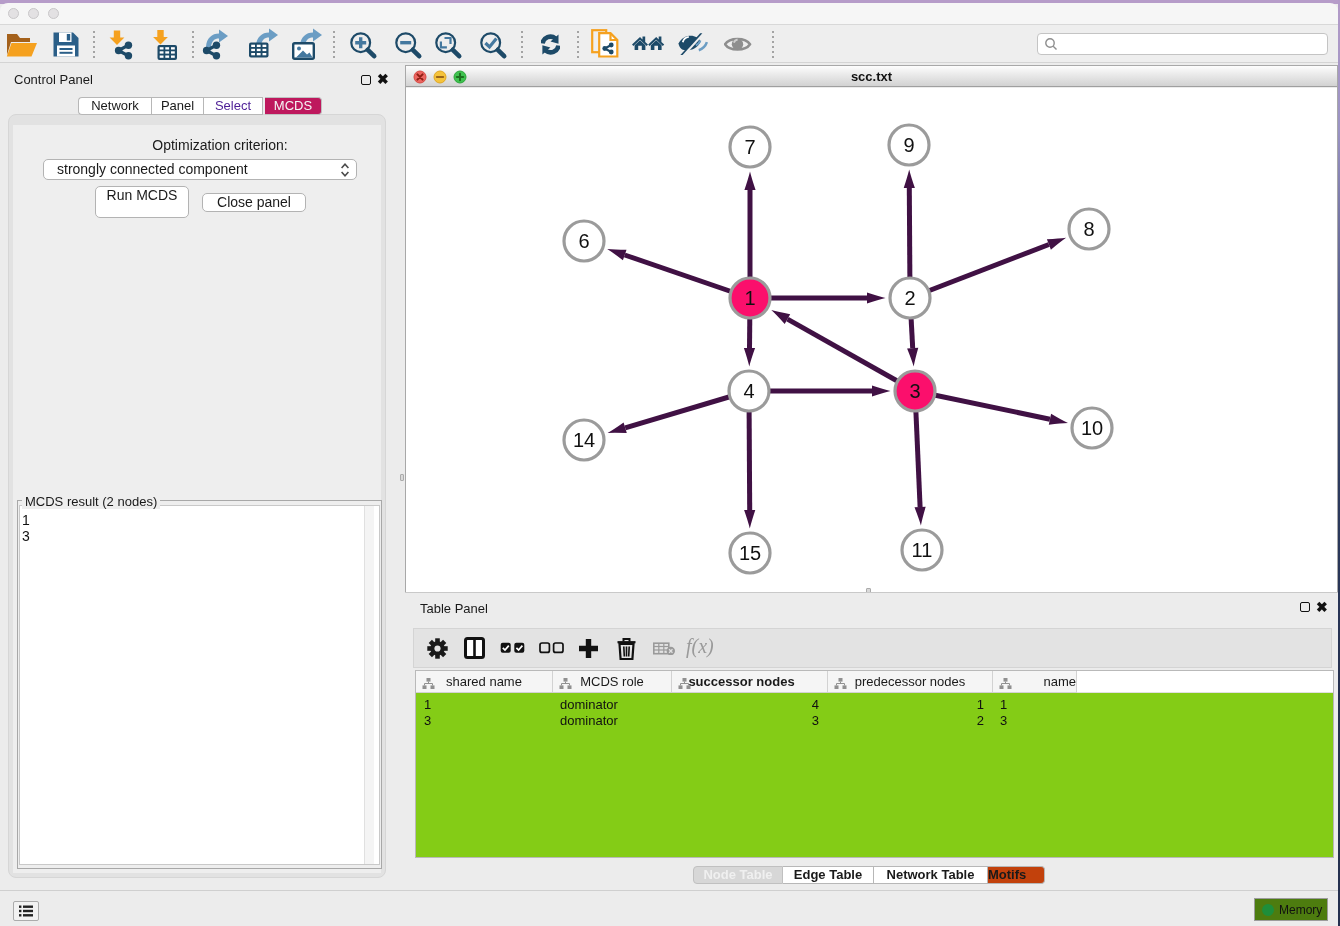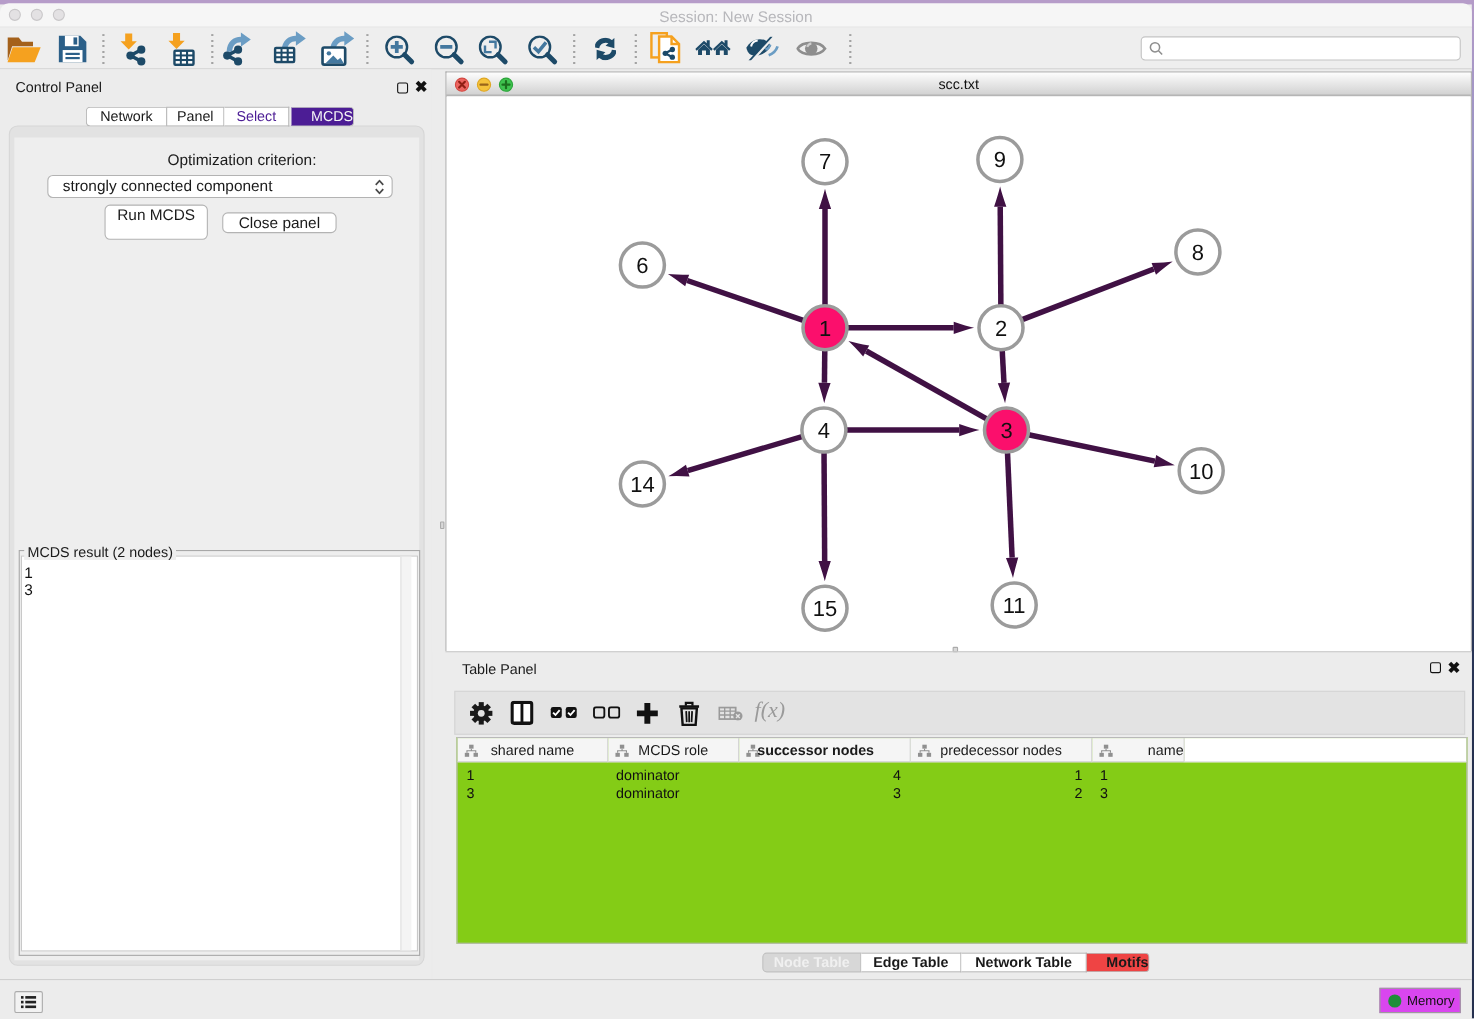--- a/index.html
+++ b/index.html
@@ -8,21 +8,20 @@
 </style></head>
 <body>
 
 <div class="abs" style="left:0;top:0;width:1340px;height:4px;background:#b69cc9;"></div>
 <div class="abs" style="left:1338px;top:0;width:2px;height:926px;background:linear-gradient(#b49bc8 0%,#9a93c4 14%,#565d8a 32%,#2c3a5e 52%,#25304f 75%,#25304f 100%);"></div>
 
 <div class="abs" style="left:0;top:3px;width:1338px;height:22px;background:#f6f6f6;border-bottom:1px solid #d8d8d8;border-radius:8px 8px 0 0;">
   <div class="abs" style="left:8px;top:4.5px;width:11px;height:11px;border-radius:50%;background:#e3e1e3;border:1px solid #c9c7c9;"></div>
   <div class="abs" style="left:28px;top:4.5px;width:11px;height:11px;border-radius:50%;background:#e3e1e3;border:1px solid #c9c7c9;"></div>
   <div class="abs" style="left:48px;top:4.5px;width:11px;height:11px;border-radius:50%;background:#e3e1e3;border:1px solid #c9c7c9;"></div>
-  <div class="abs" style="left:0;top:4px;width:1338px;text-align:center;font-size:14px;color:#b7b7bb;">Session: New Session</div>
 </div>
 
 <div class="abs" style="left:0;top:25px;width:1338px;height:38px;background:#eeeeee;border-bottom:1px solid #d4d4d4;">
 <div class="abs" style="left:93px;top:6px;width:1.5px;height:28px;background:repeating-linear-gradient(#a3a3a3 0 2px, transparent 2px 5px);"></div>
     <div class="abs" style="left:192px;top:6px;width:1.5px;height:28px;background:repeating-linear-gradient(#a3a3a3 0 2px, transparent 2px 5px);"></div>
     <div class="abs" style="left:333px;top:6px;width:1.5px;height:28px;background:repeating-linear-gradient(#a3a3a3 0 2px, transparent 2px 5px);"></div>
     <div class="abs" style="left:521px;top:6px;width:1.5px;height:28px;background:repeating-linear-gradient(#a3a3a3 0 2px, transparent 2px 5px);"></div>
     <div class="abs" style="left:577px;top:6px;width:1.5px;height:28px;background:repeating-linear-gradient(#a3a3a3 0 2px, transparent 2px 5px);"></div>
     <div class="abs" style="left:772px;top:6px;width:1.5px;height:28px;background:repeating-linear-gradient(#a3a3a3 0 2px, transparent 2px 5px);"></div>
     <svg class="abs" style="left:6px;top:6px" width="32" height="27" viewBox="0 0 32 27">
@@ -167,21 +166,21 @@
   <div class="abs" style="left:377px;top:8px;font-size:14px;font-weight:bold;color:#111;">✖</div>
 
   <div class="abs" style="left:8px;top:51px;width:378px;height:764px;background:#e2e2e2;border-radius:8px;border:1px solid #d6d6d6;"></div>
 
   <div class="abs" style="left:13px;top:62px;width:368px;height:748px;background:#eeeeee;"></div>
 
   <div class="abs" style="left:78px;top:34px;height:18px;display:flex;font-size:13px;">
     <div style="width:73px;background:#fff;border:1px solid #b7b7b7;border-right:none;border-radius:4px 0 0 4px;text-align:center;line-height:16px;color:#1a1a1a;">Network</div>
     <div style="width:53px;background:#fff;border:1px solid #b7b7b7;text-align:center;line-height:16px;color:#1a1a1a;">Panel</div>
     <div style="width:59px;background:#fff;border:1px solid #b7b7b7;border-left:none;text-align:center;line-height:16px;color:#4c1d95;">Select</div>
-    <div style="width:57px;background:#4c1d95;border:1px solid #c0c0c0;border-left:none;border-radius:0 4px 4px 0;text-align:right;line-height:16px;color:#f5f5f5;margin-left:2px;">MCDS</div>
+    <div style="width:57px;background:#be185d;border:1px solid #c0c0c0;border-left:none;border-radius:0 4px 4px 0;text-align:center;line-height:16px;color:#f5f5f5;margin-left:2px;">MCDS</div>
   </div>
 
   <div class="abs" style="left:0;top:74px;width:392px;text-align:center;font-size:14px;color:#1a1a1a;padding-left:48px;">Optimization criterion:</div>
 
   <div class="abs" style="left:43px;top:96px;width:314px;height:21px;background:#fff;border:1px solid #b3b3b3;border-radius:5px;">
     <div style="position:absolute;left:13px;top:1px;font-size:14px;color:#1a1a1a;">strongly connected component</div>
     <svg width="10" height="14" style="position:absolute;right:6px;top:3px" viewBox="0 0 10 14">
       <path d="M1.6,5 L5,1.3 L8.4,5" fill="none" stroke="#4a4a4a" stroke-width="1.6"></path>
       <path d="M1.6,9 L5,12.7 L8.4,9" fill="none" stroke="#4a4a4a" stroke-width="1.6"></path>
     </svg>
@@ -193,21 +192,21 @@
   <div class="abs" style="left:17px;top:437px;width:365px;height:369px;border:1px solid #a8a8a8;">
     <div class="abs" style="left:1px;top:4px;width:361px;height:360px;background:#fff;border:1px solid #c9c9c9;"></div>
     <div class="abs" style="left:4px;top:-7px;background:#eeeeee;padding:0 3px;font-size:13px;color:#1a1a1a;">MCDS result (2 nodes)</div>
     <div class="abs" style="left:4px;top:11px;font-size:14px;line-height:16px;color:#111;">1<br>3</div>
     <div class="abs" style="left:346px;top:5px;width:10px;height:358px;background:#f4f4f4;border-left:1px solid #e0e0e0;"></div>
   </div>
 </div>
 
 <div class="abs" style="left:405px;top:65px;width:933px;height:527px;border:1px solid #a8a8a8;border-bottom:none;">
   <div class="abs" style="left:0;top:0;width:931px;height:21px;background:linear-gradient(#fdfdfd,#e9e9e9 45%,#d2d2d2);border-bottom:1px solid #9f9f9f;">
-    <div class="abs" style="left:0;top:0;width:931px;text-align:center;font-size:13px;font-weight:normal;color:#111;line-height:21px;">scc.txt</div>
+    <div class="abs" style="left:0;top:0;width:931px;text-align:center;font-size:13px;font-weight:bold;color:#111;line-height:21px;">scc.txt</div>
     <svg width="60" height="14" style="position:absolute;left:7px;top:4px" viewBox="0 0 60 14">
       <circle cx="7" cy="7" r="6" fill="#ec6560" stroke="#d44942"></circle>
         <path d="M4.4,4.4 L9.6,9.6 M9.6,4.4 L4.4,9.6" stroke="#8f1f14" stroke-width="2" stroke-linecap="round"></path>
       <circle cx="27" cy="7" r="6" fill="#f5c33b" stroke="#dfa724"></circle>
         <line x1="23.8" y1="7" x2="30.2" y2="7" stroke="#99651a" stroke-width="2" stroke-linecap="round"></line>
       <circle cx="47" cy="7" r="6" fill="#3fc24f" stroke="#2ba53a"></circle>
         <path d="M47,3.8 L47,10.2 M43.8,7 L50.2,7" stroke="#1c6f1e" stroke-width="2" stroke-linecap="round"></path>
     </svg>
   </div>
   <div class="abs" style="left:0;top:22px;width:931px;height:505px;background:#fff;overflow:hidden;">
@@ -389,38 +388,38 @@
 <div class="abs" style="left:144px;top:42px;font-size:13px;color:#111;">dominator</div>
 <div class="abs" style="left:256px;top:42px;width:147px;text-align:right;font-size:13px;color:#111;">3</div>
 <div class="abs" style="left:412px;top:42px;width:156px;text-align:right;font-size:13px;color:#111;">2</div>
 <div class="abs" style="left:584px;top:42px;font-size:13px;color:#111;">3</div>
   </div>
 
   <div class="abs" style="left:300px;top:274px;height:18px;display:flex;font-size:13px;font-weight:bold;">
     <div style="width:90px;background:#d7d7d7;border:1px solid #c0c0c0;border-radius:4px 0 0 4px;text-align:center;line-height:16px;color:#f0f0f0;">Node Table</div>
     <div style="width:91px;background:#fff;border:1px solid #b7b7b7;border-left:none;text-align:center;line-height:16px;color:#1a1a1a;">Edge Table</div>
     <div style="width:114px;background:#fff;border:1px solid #b7b7b7;border-left:none;text-align:center;line-height:16px;color:#1a1a1a;">Network Table</div>
-    <div style="width:57px;background:#ef4444;border:1px solid #b7b7b7;border-left:none;border-radius:0 4px 4px 0;text-align:right;line-height:16px;color:#1a1a1a;">Motifs</div>
+    <div style="width:57px;background:#c2410c;border:1px solid #b7b7b7;border-left:none;border-radius:0 4px 4px 0;text-align:left;line-height:16px;color:#1a1a1a;">Motifs</div>
   </div>
 </div>
 
 <div class="abs" style="left:399.5px;top:474px;width:4px;height:7px;background:#d9d9d9;border:1px solid #ababab;border-radius:1px;"></div>
 <div class="abs" style="left:866px;top:587.5px;width:5px;height:5px;background:#d9d9d9;border:1px solid #ababab;border-radius:1px;"></div>
 <div class="abs" style="left:405px;top:592px;width:933px;height:1px;background:#c9c9c9;"></div>
 
 <div class="abs" style="left:0;top:890px;width:1338px;height:36px;background:#ececec;border-top:1px solid #cfcfcf;">
   <div class="abs" style="left:13px;top:10px;width:26px;height:20px;background:#f2f2f2;border:1px solid #ababab;border-radius:2px;">
     <svg width="14" height="12" style="position:absolute;left:5px;top:3px" viewBox="0 0 14 12">
       <g fill="#222">
           <rect x="0" y="0.5" width="2.4" height="2.4"></rect>
           <rect x="0" y="4.8" width="2.4" height="2.4"></rect>
           <rect x="0" y="9.1" width="2.4" height="2.4"></rect>
           <rect x="4" y="0.5" width="10" height="2.4"></rect>
           <rect x="4" y="4.8" width="10" height="2.4"></rect>
           <rect x="4" y="9.1" width="10" height="2.4"></rect>
         </g>
     </svg>
   </div>
-  <div class="abs" style="left:1254px;top:7px;width:74px;height:23px;background:#d946ef;border:1px solid #9c9c9c;font-size:12px;color:#111;">
+  <div class="abs" style="left:1254px;top:7px;width:74px;height:23px;background:#4d7c0f;border:1px solid #9c9c9c;font-size:12px;color:#111;">
     <div class="abs" style="left:7px;top:5px;width:12px;height:12px;border-radius:50%;background:#1e8e3a;"></div>
     <div class="abs" style="left:24px;top:4px;">Memory</div>
   </div>
 </div>
 
 </body></html>

